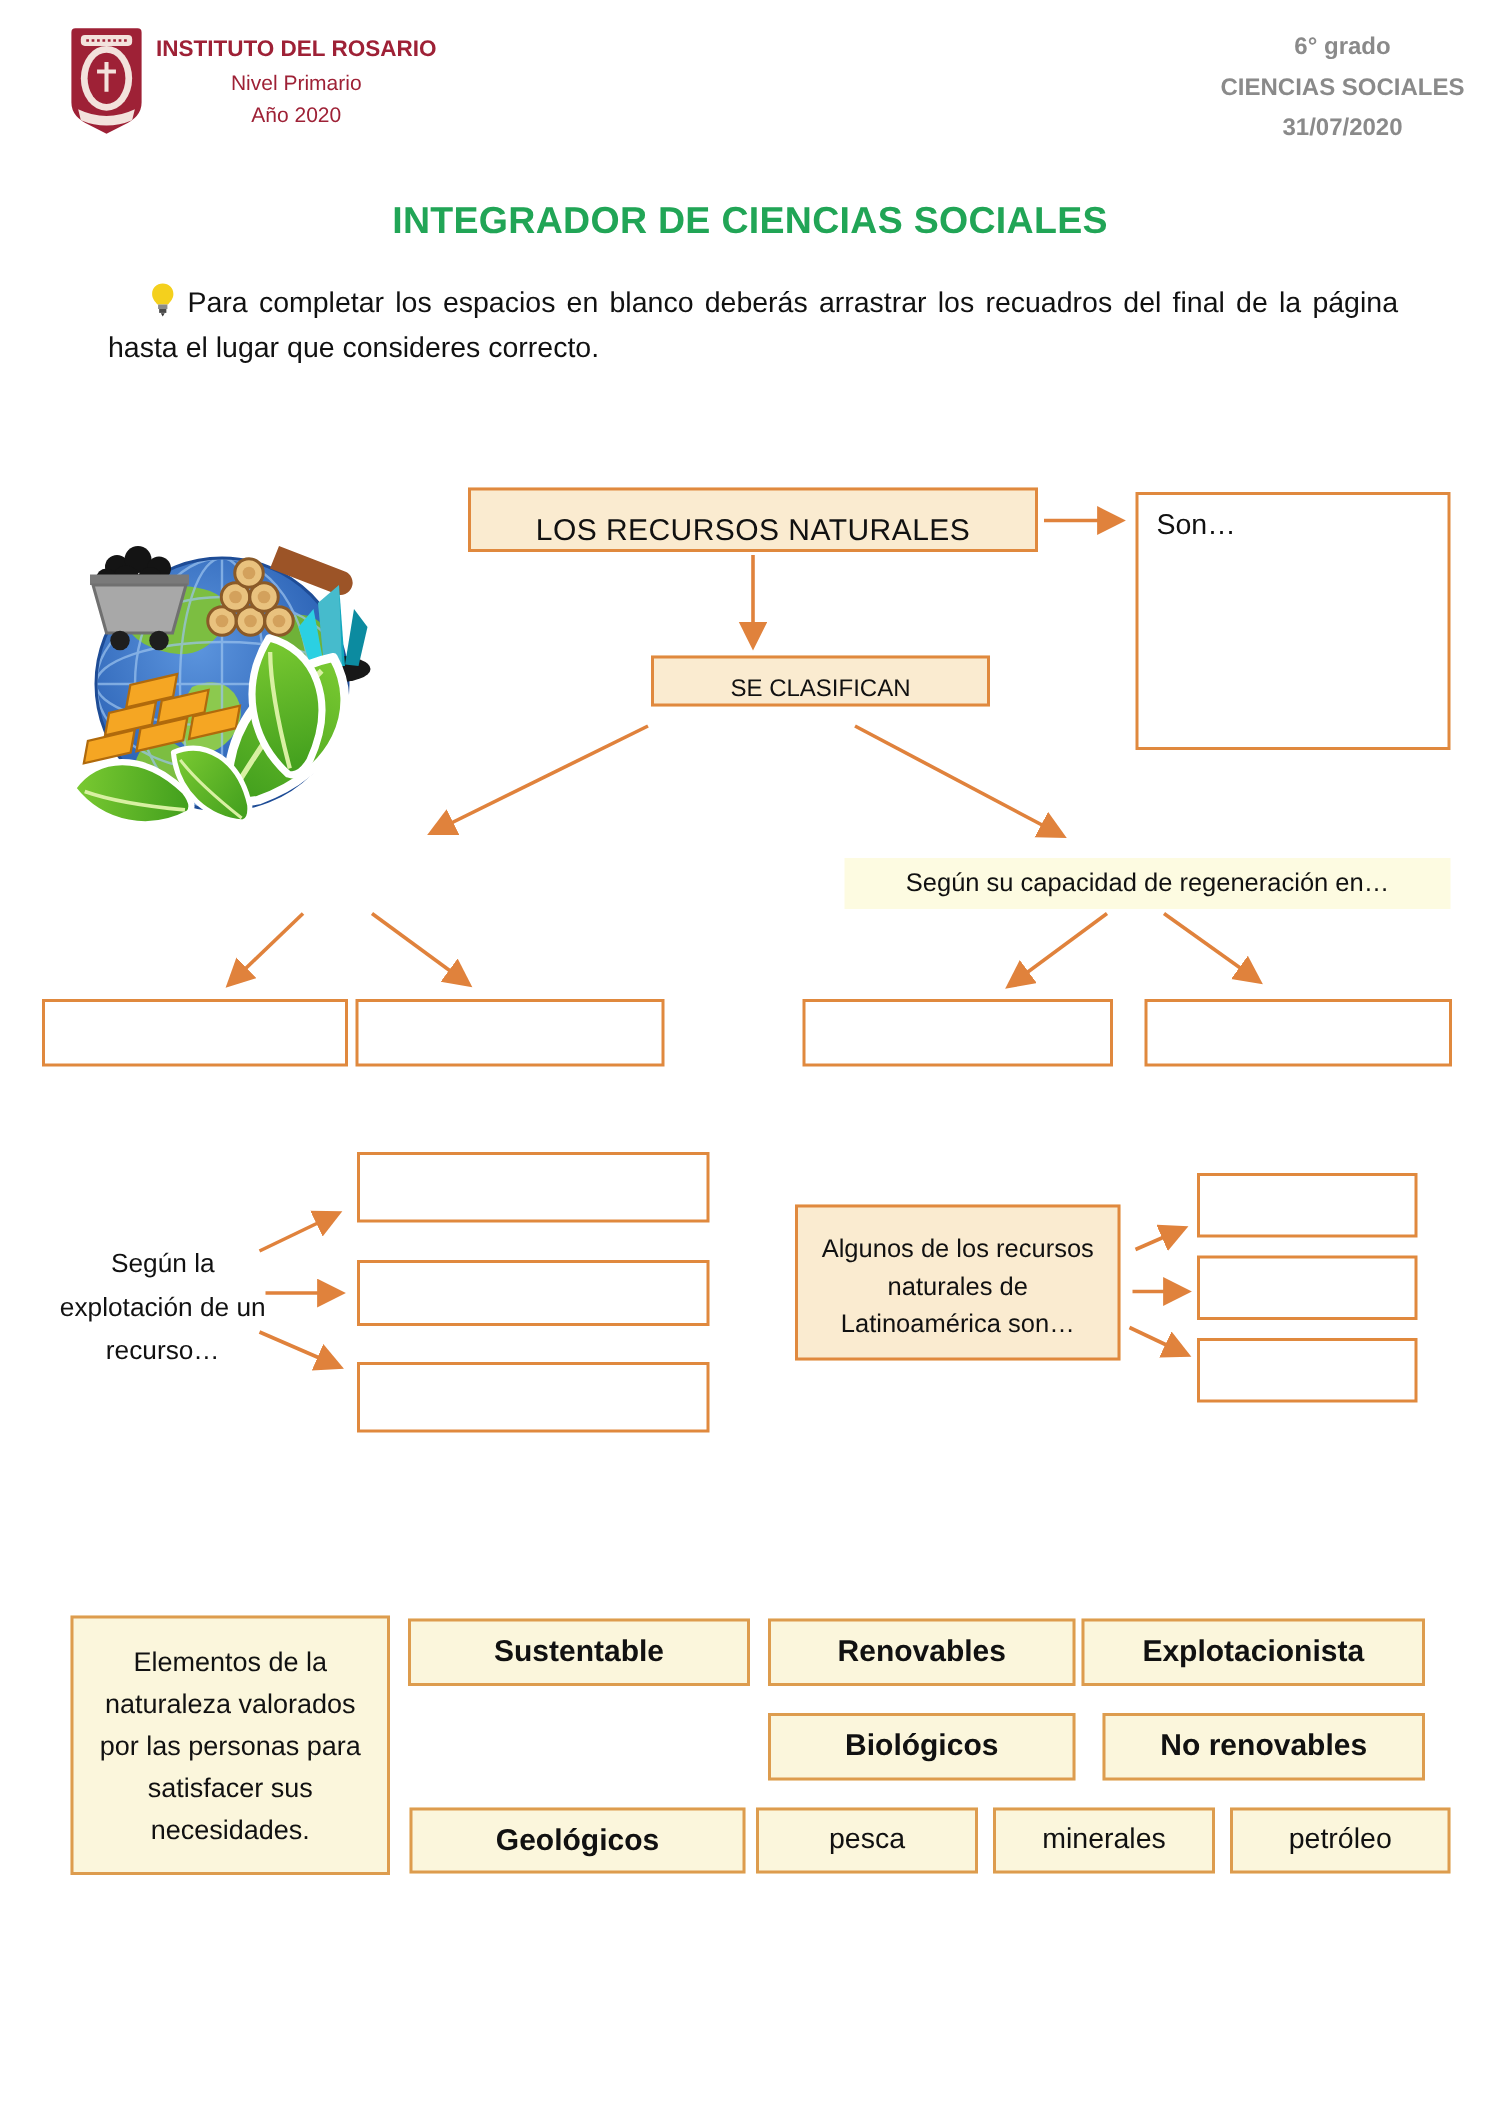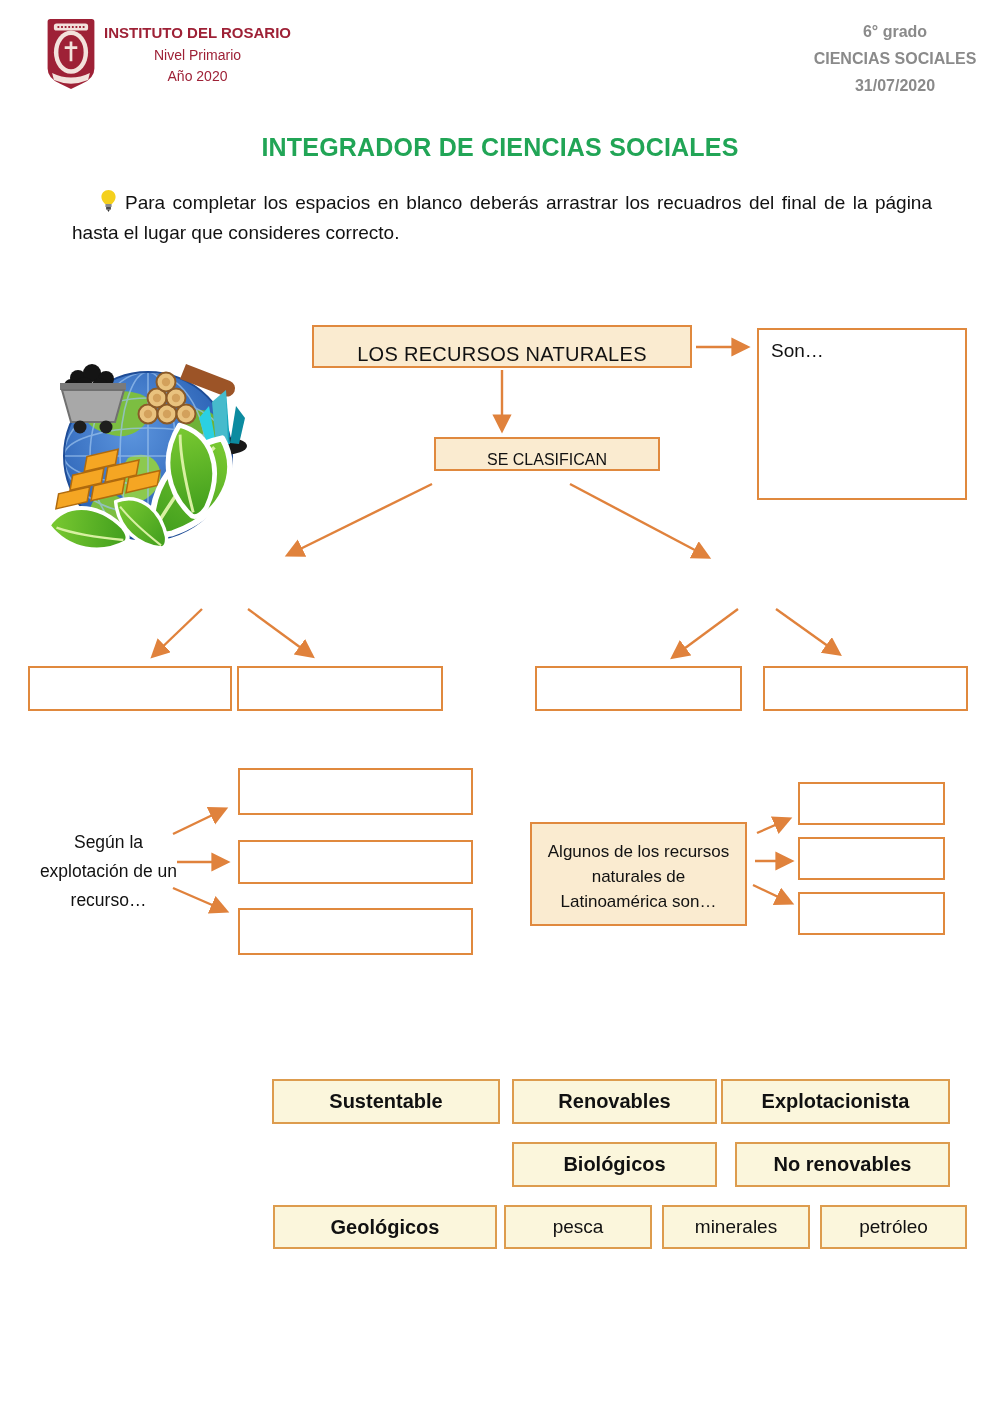--- a/index.html
+++ b/index.html
@@ -18,21 +18,21 @@
   
   .box-cream{background:var(--cream,#FAEBD0);border:2px solid var(--accent,#E0893E);
              display:flex;align-items:flex-end;justify-content:center;}
   .box-empty{background:#fff;border:2px solid var(--accent,#E0893E);}
   .label-yellow{background:var(--labelYellow,#FDFBE1);display:flex;align-items:center;justify-content:center;}
   .t-root{font-size:20px;letter-spacing:.3px;}
   .t-clasif{font-size:16px;margin-left:44px;}
   .t-label{font-size:17px;}
   .son-box{background:#fff;border:2px solid var(--accent,#E0893E);padding:10px 12px;font-size:19px;}
   .side-label{font-size:17.5px;line-height:29px;text-align:center;}
-  .latam-box{padding:10px 8px;font-size:17px;line-height:25px;text-align:center;margin-top:19px;}
+  .latam-box{padding:10px 8px;font-size:17px;line-height:25px;text-align:center;}
   
   .bank-box{background:var(--paleYellow,#FBF6DC);border:2px solid var(--bankBorder,#DD9C4E);
             display:flex;align-items:center;justify-content:center;}
   .bank-bold{font-weight:bold;font-size:20px;}
   .bank-normal{font-size:19px;}
   .definition-box{padding:14px 12px;font-size:18px;line-height:28px;text-align:center;}
   svg.overlay{position:absolute;left:0;top:0;pointer-events:none;}
 </style>
 </head>
 <body>
@@ -197,40 +197,46 @@
   </div>
 
   <div class="abs son-box" style="left:757px;top:328px;width:210px;height:172px">
     <span>Son…</span>
   </div>
 
   <div class="abs box-cream t-clasif" style="left:390px;top:437px;width:226px;height:34px">
     <span>SE CLASIFICAN</span>
   </div>
 
+  <div class="abs label-yellow t-label" style="left:563px;top:572px;width:404px;height:34px">
+    <span>Según su capacidad de regeneración en…</span>
+  </div>
 
   <div class="abs box-empty" style="left:28px;top:666px;width:204px;height:45px"></div>
   <div class="abs box-empty" style="left:237px;top:666px;width:206px;height:45px"></div>
   <div class="abs box-empty" style="left:535px;top:666px;width:207px;height:45px"></div>
   <div class="abs box-empty" style="left:763px;top:666px;width:205px;height:45px"></div>
 
   <div class="abs side-label" style="left:36px;top:828px;width:145px">
     <span>Según la explotación de un recurso…</span>
   </div>
   <div class="abs box-empty" style="left:238px;top:768px;width:235px;height:47px"></div>
   <div class="abs box-empty" style="left:238px;top:840px;width:235px;height:44px"></div>
   <div class="abs box-empty" style="left:238px;top:908px;width:235px;height:47px"></div>
 
   <div class="abs box-cream latam-box" style="left:530px;top:803px;width:217px;height:104px">
     <span>Algunos de los recursos naturales de Latinoamérica son…</span>
   </div>
   <div class="abs box-empty" style="left:798px;top:782px;width:147px;height:43px"></div>
   <div class="abs box-empty" style="left:798px;top:837px;width:147px;height:43px"></div>
   <div class="abs box-empty" style="left:798px;top:892px;width:147px;height:43px"></div>
 
+  <div class="abs bank-box definition-box" style="left:47px;top:1077px;width:213px;height:173px">
+    <span>Elementos de la naturaleza valorados por las personas para satisfacer sus necesidades.</span>
+  </div>
 
   <div class="abs bank-box bank-bold" style="left:272px;top:1079px;width:228px;height:45px">
     <span>Sustentable</span>
   </div>
   <div class="abs bank-box bank-bold" style="left:512px;top:1079px;width:205px;height:45px">
     <span>Renovables</span>
   </div>
   <div class="abs bank-box bank-bold" style="left:721px;top:1079px;width:229px;height:45px">
     <span>Explotacionista</span>
   </div>

